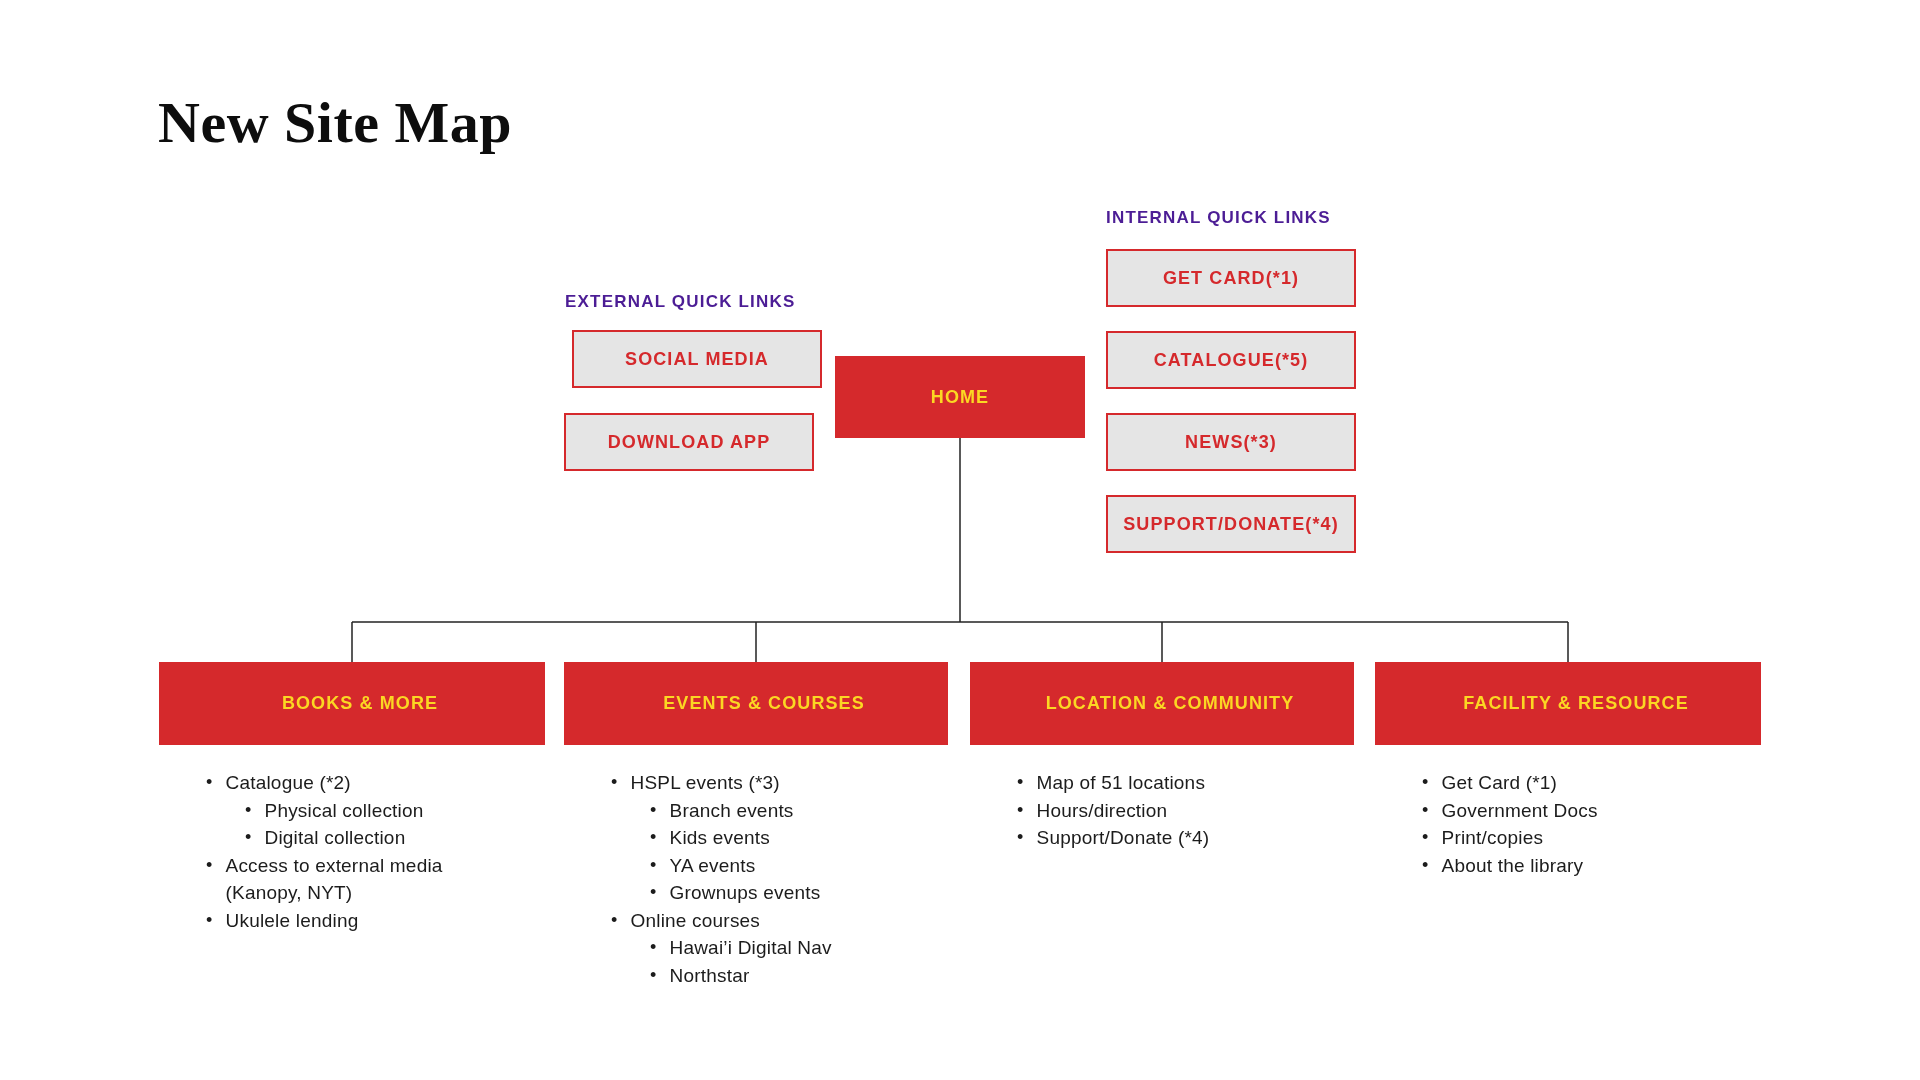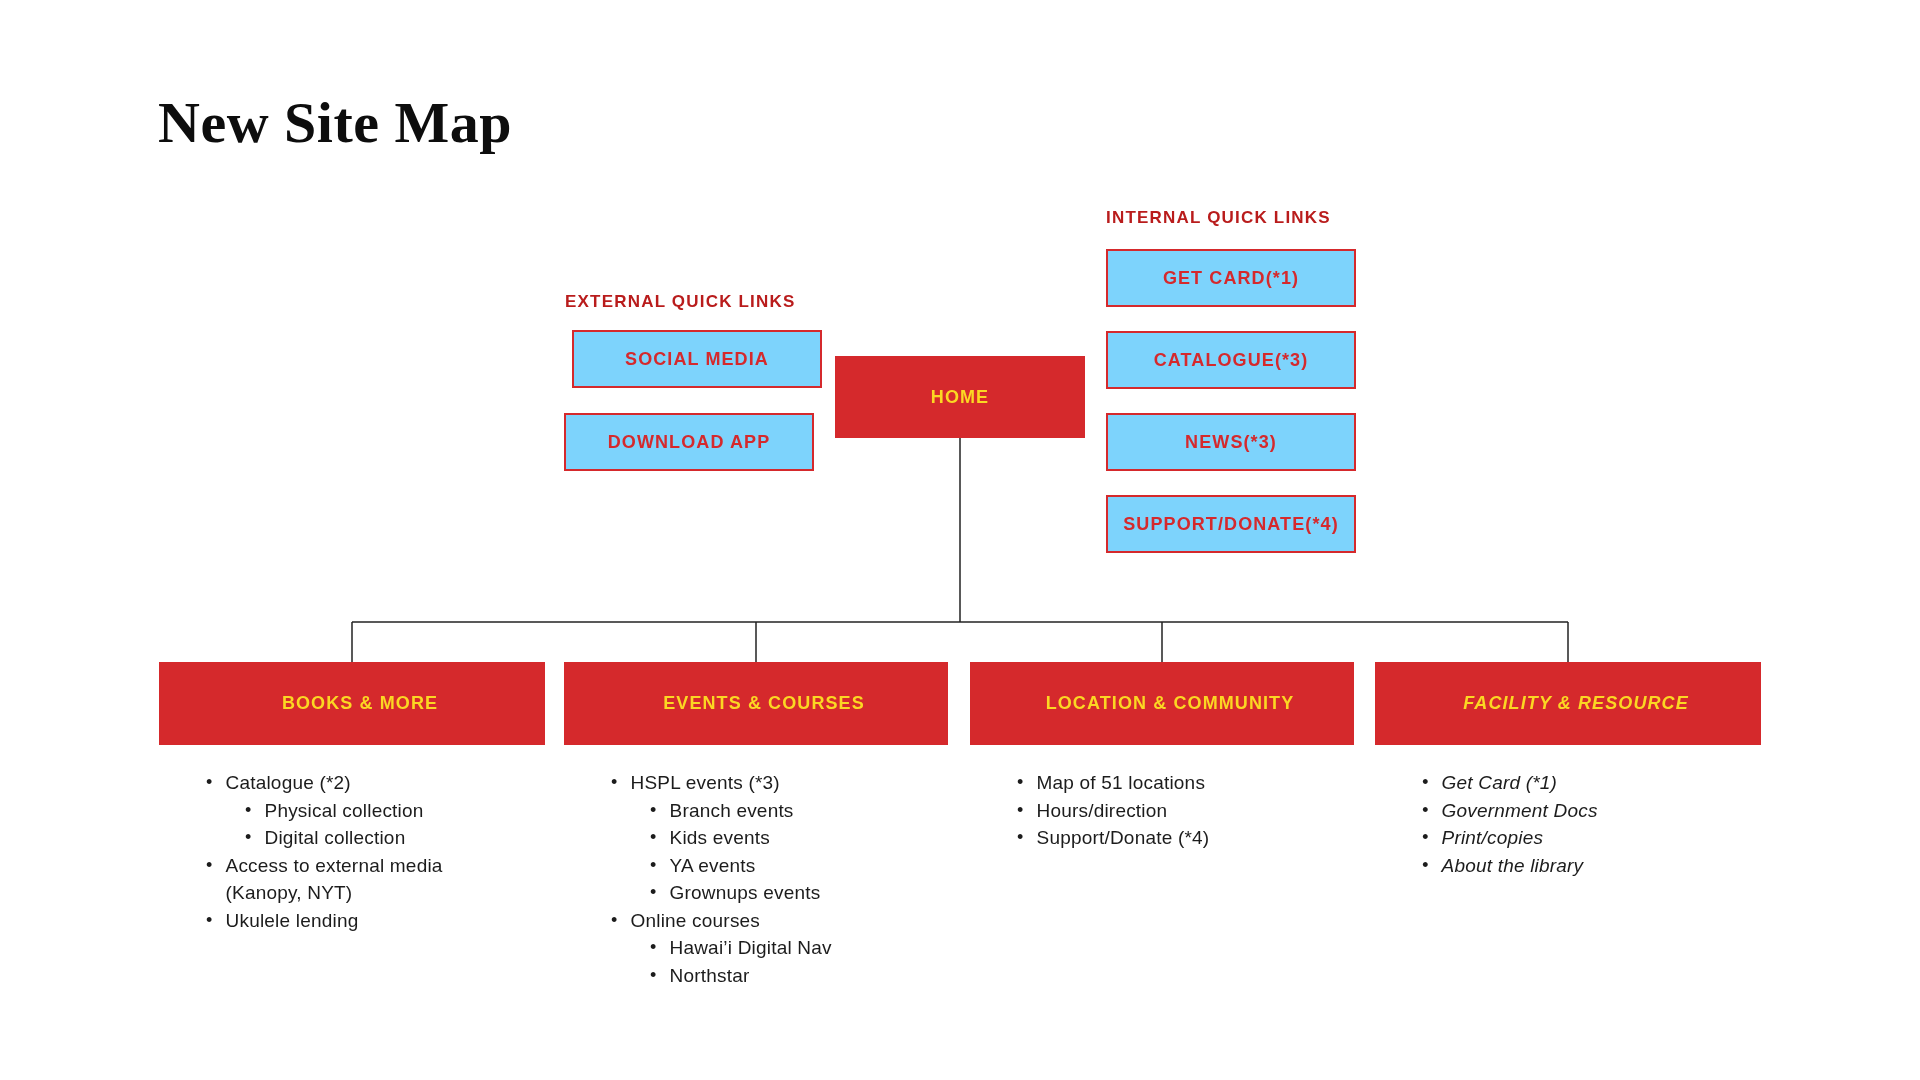--- a/index.html
+++ b/index.html
@@ -28,40 +28,40 @@
     font-size: 58px;
     letter-spacing: 0.5px;
     color: #0d0d0d;
     line-height: 1;
   }
   .group-label {
     position: absolute;
     font-size: 17px;
     font-weight: 700;
     letter-spacing: 1.2px;
-    color: #b91c1c;
+    color: #4c1d95;
     white-space: nowrap;
   }
   .node {
     position: absolute;
     display: flex;
     align-items: center;
     justify-content: center;
     font-weight: 700;
     font-size: 18px;
     letter-spacing: 1.1px;
     white-space: nowrap;
     text-align: center;
   }
   .node.outlined {
     width: 250px;
     height: 58px;
     border: 2px solid var(--red);
     color: var(--red);
-    background: #7dd3fc;
+    background: #e5e5e5;
   }
   .node.filled {
     background: var(--red);
     color: var(--yellow);
   }
   .node.home {
     left: 835px;
     top: 356px;
     width: 250px;
     height: 82px;
@@ -140,21 +140,21 @@
 
   <div class="node filled home">
     <span>HOME</span>
   </div>
 
   <div class="group-label" style="left:1106px; top:208px;">INTERNAL QUICK LINKS</div>
   <div class="node outlined" style="left:1106px; top:249px;">
     <span>GET CARD(*1)</span>
   </div>
   <div class="node outlined" style="left:1106px; top:331px;">
-    <span>CATALOGUE(*3)</span>
+    <span>CATALOGUE(*5)</span>
   </div>
   <div class="node outlined" style="left:1106px; top:413px;">
     <span>NEWS(*3)</span>
   </div>
   <div class="node outlined" style="left:1106px; top:495px;">
     <span>SUPPORT/DONATE(*4)</span>
   </div>
 
   <div class="branch branch-books" style="left:159px; width:386px;">
     <div class="branch-header">
@@ -237,21 +237,21 @@
           <span class="dot">•</span>
           <span class="txt">Hours/direction</span>
         </div>
       <div class="li lvl1">
           <span class="dot">•</span>
           <span class="txt">Support/Donate (*4)</span>
         </div>
     </div>
   </div>
 
-  <div class="branch" style="left:1375px; width:386px;font-style:italic;">
+  <div class="branch" style="left:1375px; width:386px;">
     <div class="branch-header">
       <span>FACILITY &amp; RESOURCE</span>
     </div>
     <div class="branch-list">
       <div class="li lvl1">
           <span class="dot">•</span>
           <span class="txt">Get Card (*1)</span>
         </div>
       <div class="li lvl1">
           <span class="dot">•</span>

